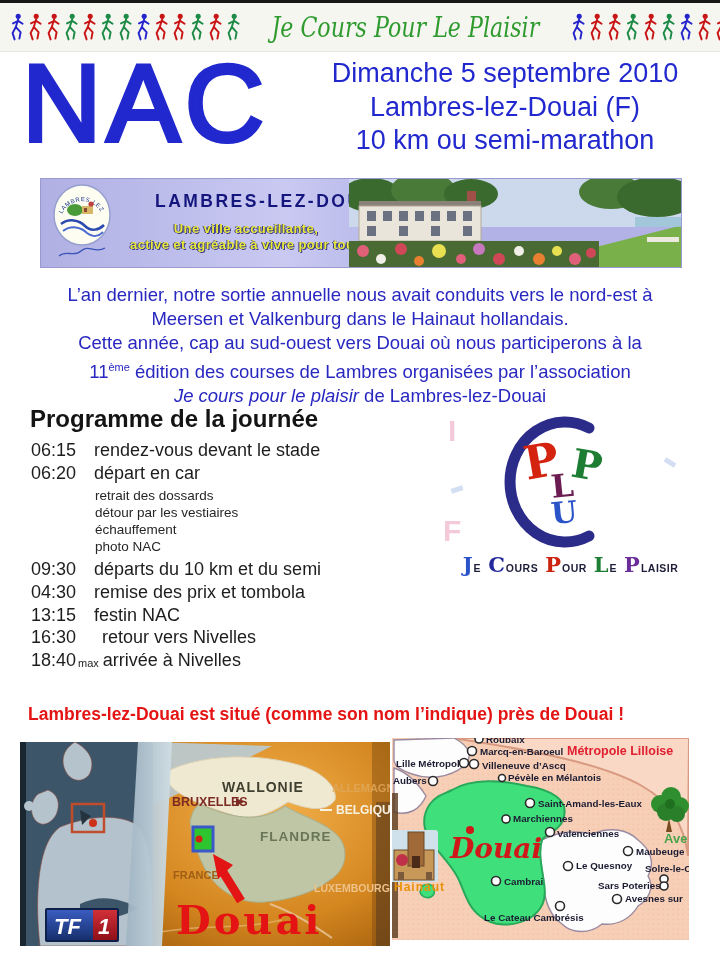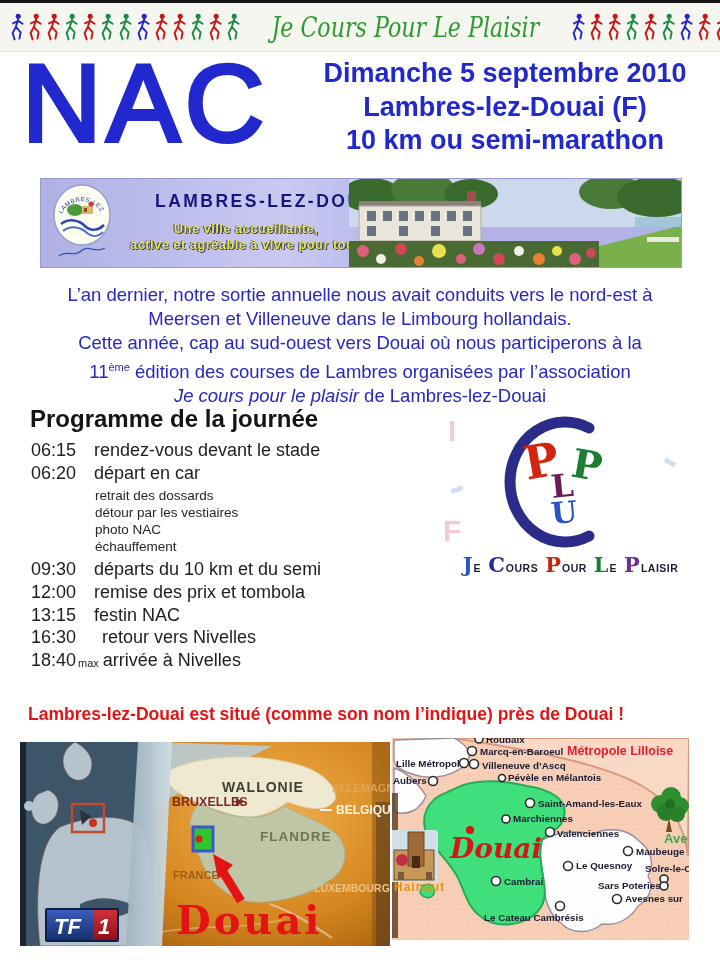--- a/index.html
+++ b/index.html
@@ -13,21 +13,21 @@
     border-bottom:1px solid #e6e6dc;}
   .runners{display:flex;align-items:center;height:44px;}
   .runner{width:16px;height:42px;margin:0 1px;}
   .motto{font-family:"DejaVu Serif",serif;font-style:italic;font-size:27px;font-weight:500;
     color:var(--motto-green);white-space:nowrap;transform:scaleX(.82);}
 
   
   .nac{position:absolute;left:22px;top:50px;font-size:110px;line-height:106px;font-weight:normal;
     color:var(--brand-blue);-webkit-text-stroke:4px var(--brand-blue);letter-spacing:5px;}
   .event-head{position:absolute;left:295px;top:57px;width:420px;text-align:center;
-    color:var(--brand-blue);font-weight:bold;font-size:27px;line-height:33.5px;}
+    color:var(--brand-blue);font-weight:normal;font-size:27px;line-height:33.5px;}
 
   
   .city-banner{position:absolute;left:40px;top:178px;width:642px;height:90px;overflow:hidden;
     background:linear-gradient(90deg,#b0b0e4 0%,#c9c9f2 38%,#b2b2e6 60%);border:1px solid #9a9ace;box-sizing:border-box;}
   .cb-title{position:absolute;left:86px;top:12px;width:286px;text-align:center;font-size:17.5px;
     font-weight:bold;letter-spacing:2.5px;color:var(--banner-navy);}
   .cb-sub{position:absolute;left:50px;top:42px;width:310px;text-align:center;font-size:13px;font-weight:bold;
     color:var(--banner-yellow);line-height:16px;letter-spacing:.4px;
     text-shadow:1px 1px 0 #3a3a88,-1px 0 0 #3a3a88;}
   .cb-logo{position:absolute;left:10px;top:3px;}
@@ -265,48 +265,48 @@
           <circle cx="208" cy="72" r="5" fill="#e8e050"></circle>
             <circle cx="226" cy="80" r="6" fill="#e0607a"></circle>
           <circle cx="242" cy="74" r="5" fill="#d04858"></circle>
         </g>
       </svg>
     </span>
   </div>
 
   <div class="intro">
     <div>L’an dernier, notre sortie annuelle nous avait conduits vers le nord-est à</div>
-    <div>Meersen et Villeneuve dans le Limbourg hollandais.</div>
+    <div>Meersen et Valkenburg dans le Hainaut hollandais.</div>
     <div>Cette année, cap au sud-ouest vers Douai où nous participerons à la</div>
     <div><span>11</span><sup>ème</sup><span> édition des courses de Lambres organisées par l’association</span></div>
     <div><span class="it">Je cours pour le plaisir</span><span> de Lambres-lez-Douai</span></div>
   </div>
 
   <div class="prog-title">Programme de la journée</div>
   <div class="schedule">
     <div class="srow">
       <span class="stime">06:15</span>
         <span>rendez-vous devant le stade</span>
     </div>
     <div class="srow">
       <span class="stime">06:20</span>
         <span>départ en car</span>
     </div>
     <div class="ssubs">
       <div>retrait des dossards</div>
       <div>détour par les vestiaires</div>
+      <div>échauffement</div>
       <div>photo NAC</div>
-      <div>échauffement</div>
     </div>
     <div class="srow">
       <span class="stime">09:30</span>
         <span>départs du 10 km et du semi</span>
     </div>
     <div class="srow">
-      <span class="stime">12:00</span>
+      <span class="stime">04:30</span>
         <span>remise des prix et tombola</span>
     </div>
     <div class="srow">
       <span class="stime">13:15</span>
         <span style="">festin NAC</span>
     </div>
     <div class="srow">
       <span class="stime">16:30</span>
         <span style="margin-left:8px">retour vers Nivelles</span>
     </div>

